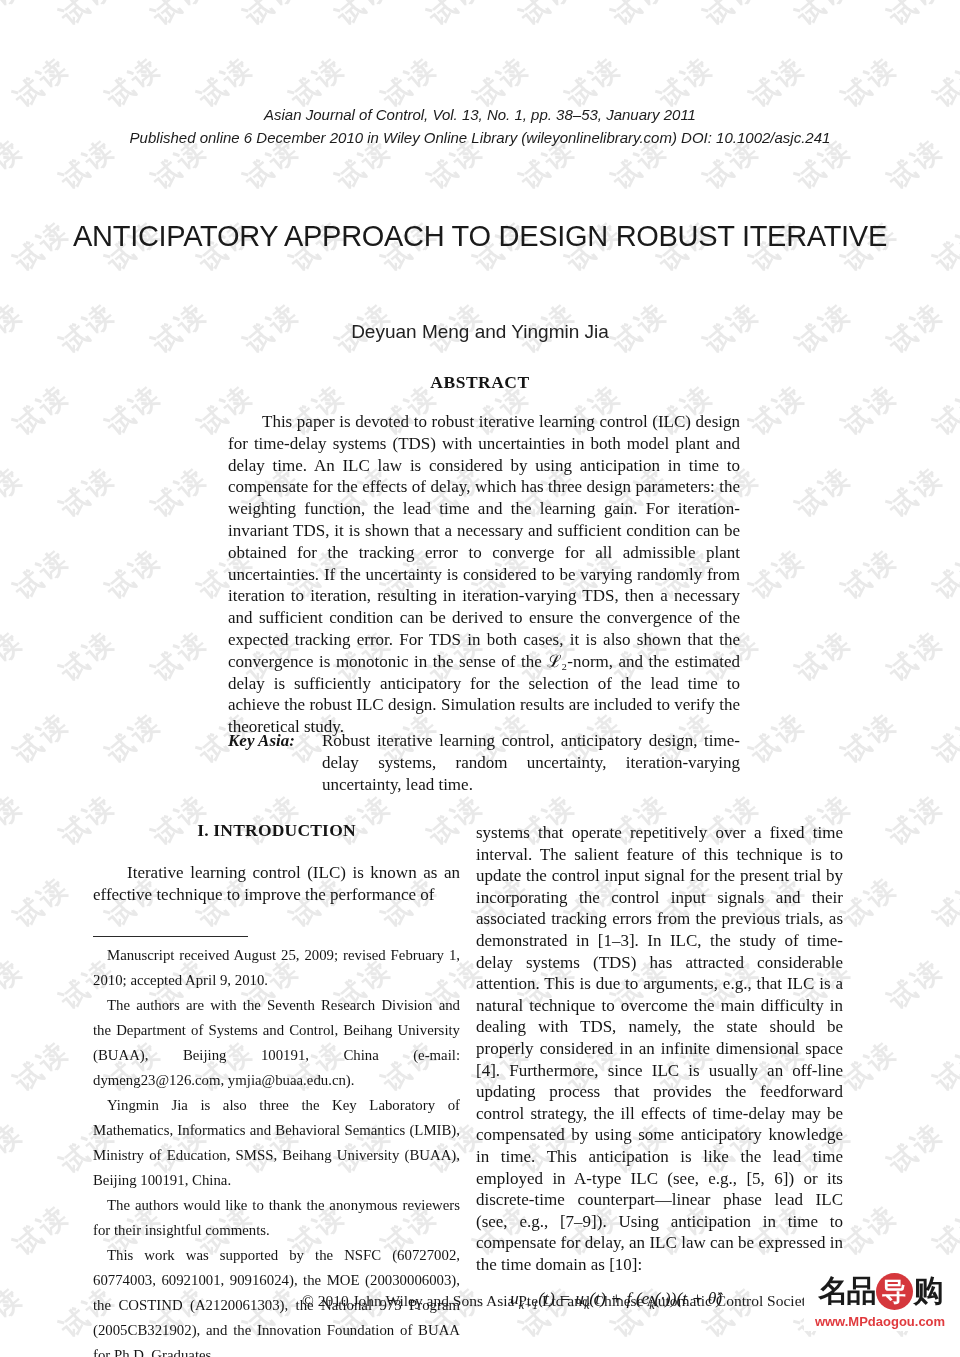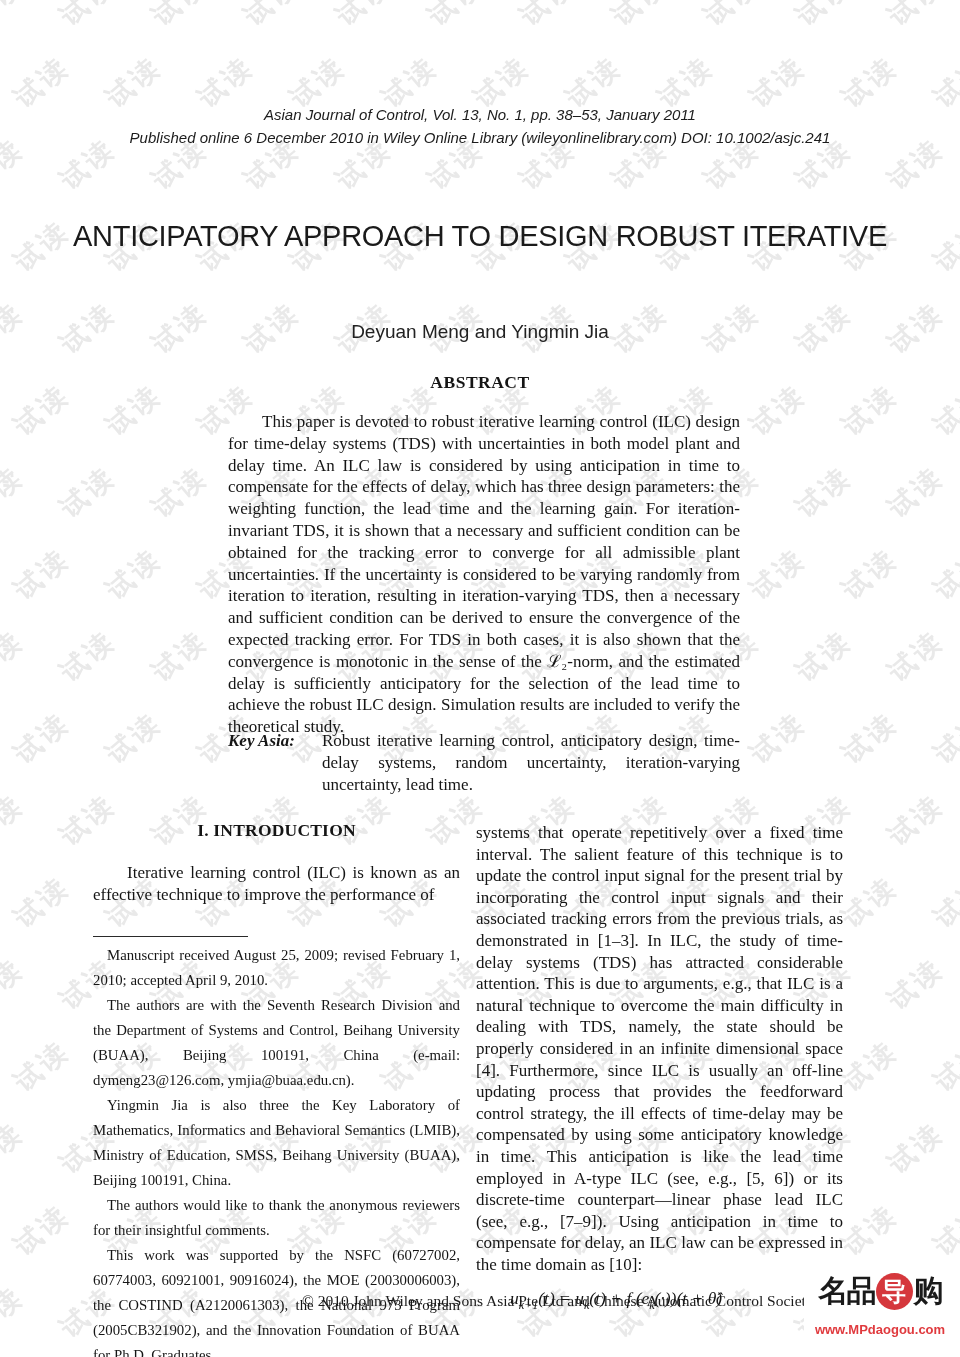--- a/index.html
+++ b/index.html
@@ -90,21 +90,21 @@
     font-family:"DejaVu Sans", sans-serif; font-weight:900;
     font-size:30px; color:#1a1a1a; letter-spacing:-2px; line-height:1;
   }
   .lc.red-circle {
     width:37px; height:37px; flex:none; border-radius:50%;
     background:#d5373c; color:#ffffff; letter-spacing:0;
     display:flex; align-items:center; justify-content:center; font-size:25px;
   }
   .logo-url {
     font-family:"Liberation Sans", sans-serif; font-weight:bold;
-    font-size:13px; color:#e03a3e; margin-top:10px;
+    font-size:13px; color:#e03a3e; margin-top:2px;
   }
 </style>
 </head>
 <body>
 
 <div class="page">
 
   <div class="wm-layer">
       <div class="wm" style="left: -35px; top: -18px;">试读</div>
       <div class="wm" style="left: 57px; top: -18px;">试读</div>

